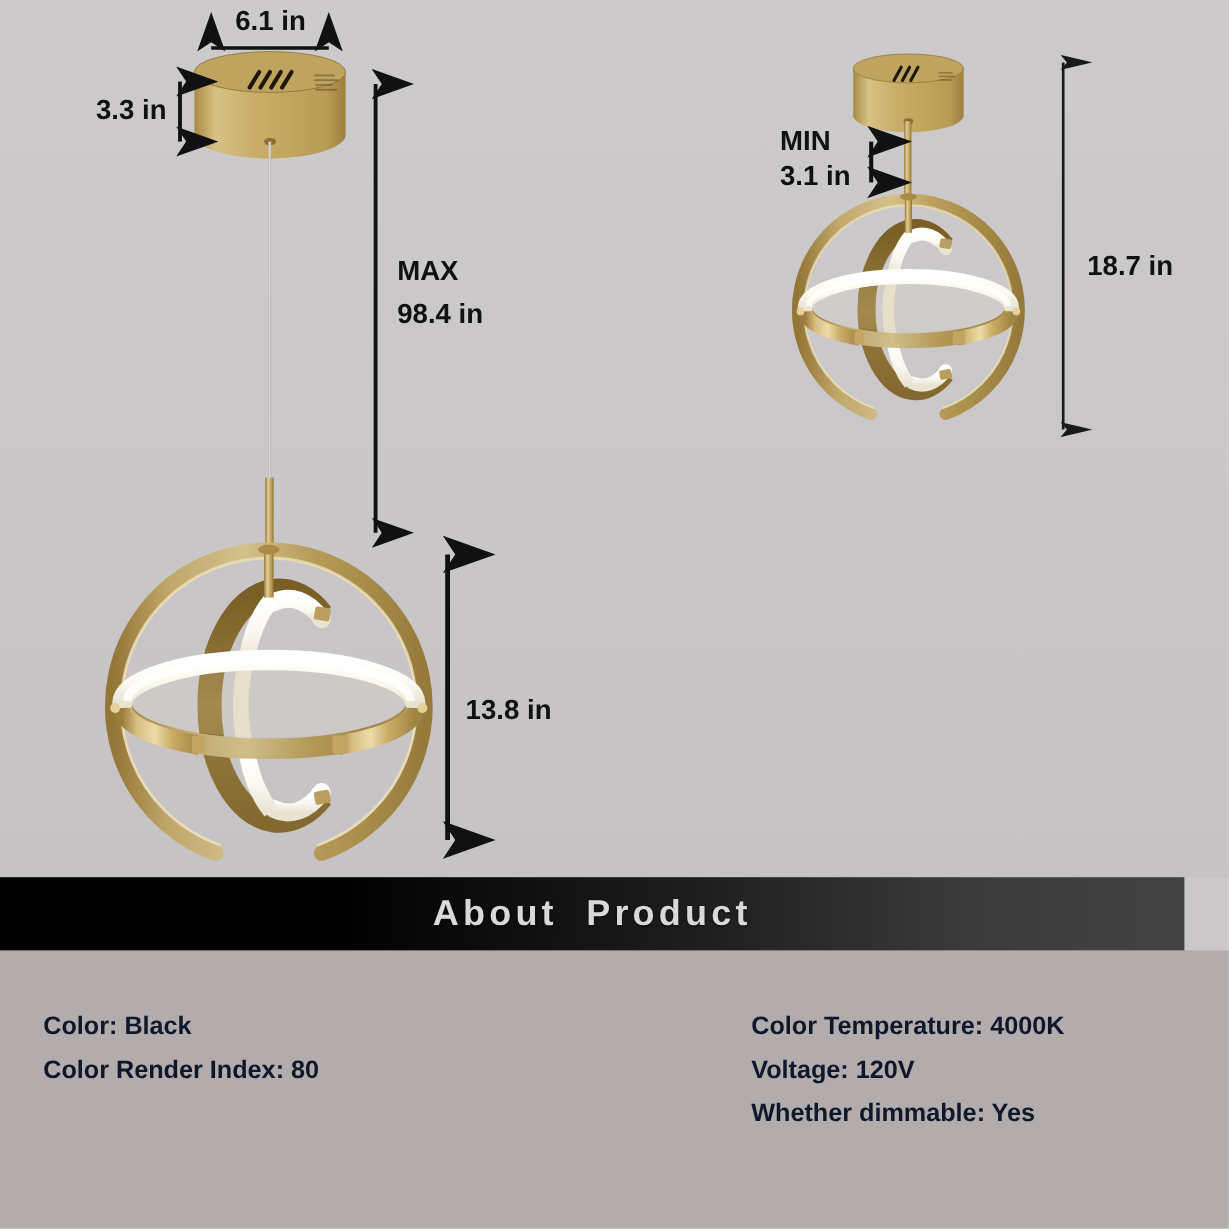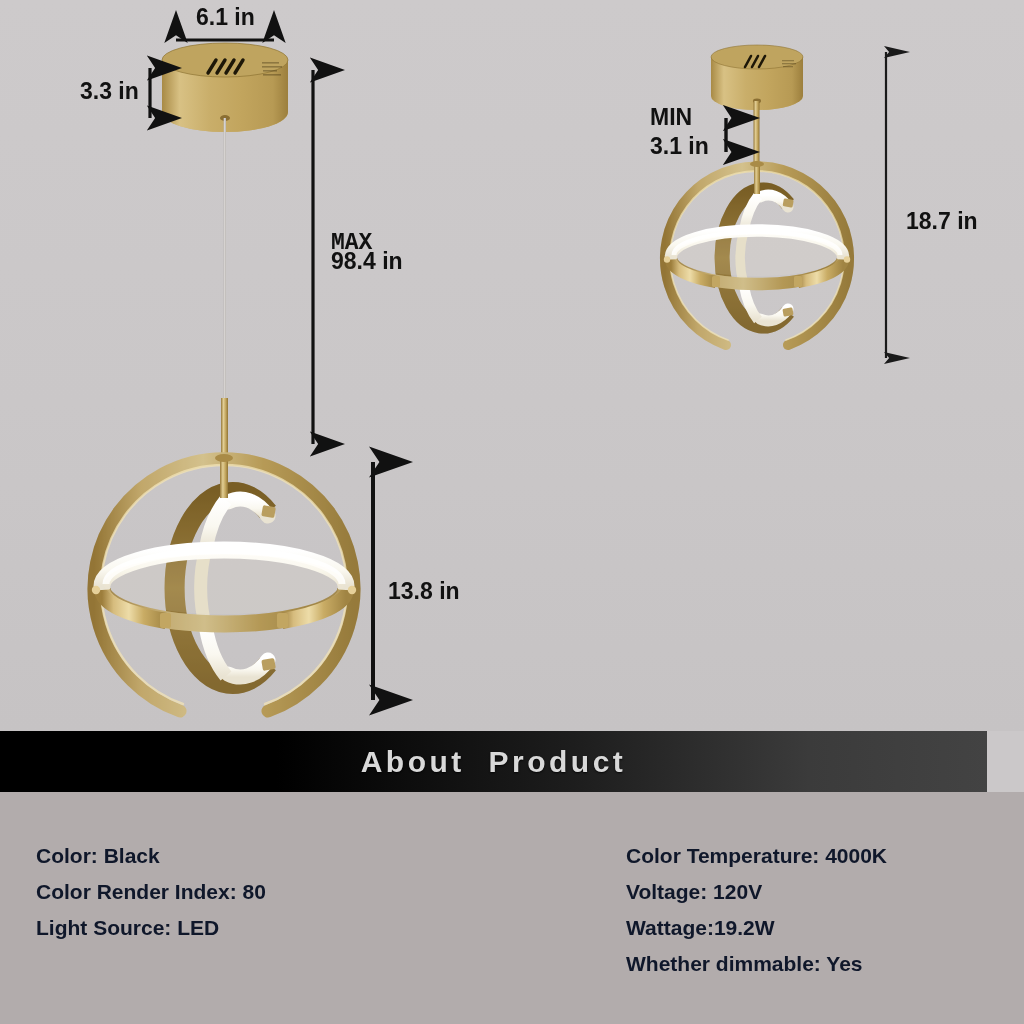--- a/index.html
+++ b/index.html
@@ -310,40 +310,38 @@
 
     <g>
       <line x1="886" y1="52" x2="886" y2="358" stroke="#1a1a1a" stroke-width="2.2" marker-start="url(#arrThin)" marker-end="url(#arrThin)"></line>
     </g>
   </svg>
 
   <div class="dim-label big" style="left:196px; top:4px;">6.1 in</div>
 
   <div class="dim-label big" style="left:80px; top:78px;">3.3 in</div>
 
-  <div class="dim-label big" style="left:331px; top:230px;font-family:Liberation Mono, monospace;">MAX</div>
+  <div class="dim-label big" style="left:331px; top:212px;">MAX</div>
   <div class="dim-label big" style="left:331px; top:248px;">98.4 in</div>
 
   <div class="dim-label big" style="left:388px; top:578px;">13.8 in</div>
 
   <div class="dim-label big" style="left:650px; top:104px;">MIN</div>
   <div class="dim-label big" style="left:650px; top:133px;">3.1 in</div>
 
   <div class="dim-label big" style="left:906px; top:208px;text-align:right;">18.7 in</div>
 
   <div class="banner">
     <div class="banner-title">About  Product</div>
   </div>
 
   <div class="spec-col left">
     <div class="spec-line">Color: Black</div>
     <div class="spec-line">Color Render Index: 80</div>
-    <div class="spec-line">Light Source: LED</div>
   </div>
 
   <div class="spec-col right">
     <div class="spec-line">Color Temperature: 4000K</div>
     <div class="spec-line">Voltage: 120V</div>
-    <div class="spec-line">Wattage:19.2W</div>
     <div class="spec-line">Whether dimmable: Yes</div>
   </div>
 
 </div>
 
 </body></html>

